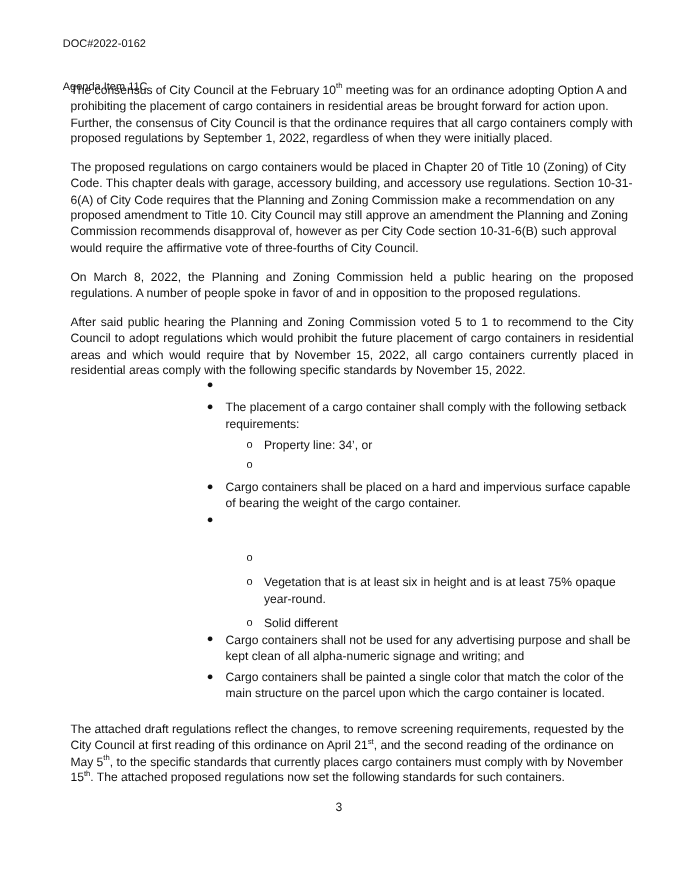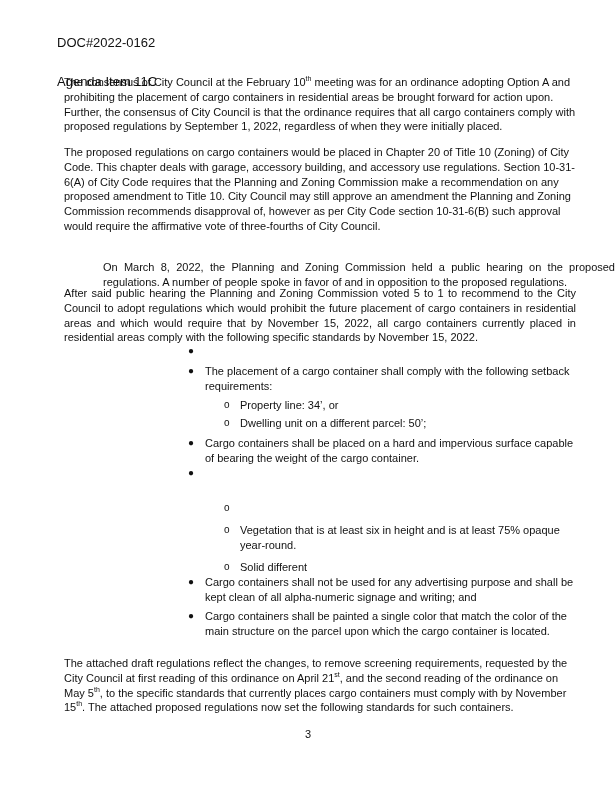--- a/index.html
+++ b/index.html
@@ -1,19 +1,19 @@
 <!DOCTYPE html>
 <html><head>
 <meta charset="utf-8">
 <style>
   html, body { margin: 0; padding: 0; background: #ffffff; }
   body { width: 616px; height: 800px; position: relative; overflow: hidden;
          font-family: "Liberation Sans", "DejaVu Sans", sans-serif; color: #111; }
   .page { position: absolute; left: 0; top: 0; width: 616px; height: 800px; }
-  .hdr { position: absolute; left: 57px; font-size: 13px; }
+  .hdr { position: absolute; left: 57px; font-size: 10px; }
   .para { position: absolute; left: 64px; width: 512px; font-size: 11px; line-height: 14.8px; }
   .para.justify { text-align: justify; }
   sup { font-size: 7px; line-height: 0; vertical-align: super; }
   .bl { position: absolute; left: 205px; width: 370px; font-size: 11px; line-height: 14.8px; }
   .bl .dot { position: absolute; left: -17px; top: 0; font-size: 10px; }
   .sbl { position: absolute; left: 240px; width: 340px; font-size: 11px; line-height: 14.8px; }
   .sbl .ring { position: absolute; left: -16px; top: 0; font-size: 10px; }
   .pagenum { position: absolute; left: 0; width: 616px; top: 728px; text-align: center; font-size: 11px; }
 </style>
 </head>
@@ -23,41 +23,40 @@
 
   <div class="hdr" style="top:35px;">DOC#2022-0162</div>
   <div class="hdr" style="top:74px;">Agenda Item 11C</div>
 
   <div class="para" style="top:75px;">
     <span>The consensus of City Council at the February 10</span><sup>th</sup><span> meeting was for an ordinance adopting Option A and prohibiting the placement of cargo containers in residential areas be brought forward for action upon.  Further, the consensus of City Council is that the ordinance requires that all cargo containers comply with proposed regulations by September 1, 2022, regardless of when they were initially placed.</span>
   </div>
 
   <div class="para" style="top:145px;">The proposed regulations on cargo containers would be placed in Chapter 20 of Title 10 (Zoning) of City Code.  This chapter deals with garage, accessory building, and accessory use regulations.  Section 10-31-6(A) of City Code requires that the Planning and Zoning Commission make a recommendation on any proposed amendment to Title 10.  City Council may still approve an amendment the Planning and Zoning Commission recommends disapproval of, however as per City Code section 10-31-6(B) such approval would require the affirmative vote of three-fourths of City Council.</div>
 
-  <div class="para justify" style="top:260px;margin-left:39px;">On March 8, 2022, the Planning and Zoning Commission held a public hearing on the proposed regulations.  A number of people spoke in favor of and in opposition to the proposed regulations.</div>
+  <div class="para justify" style="top:245px;">On March 8, 2022, the Planning and Zoning Commission held a public hearing on the proposed regulations.  A number of people spoke in favor of and in opposition to the proposed regulations.</div>
 
   <div class="para justify" style="top:286px;">After said public hearing the Planning and Zoning Commission voted 5 to 1 to recommend to the City Council to adopt regulations which would prohibit the future placement of cargo containers in residential areas and which would require that by November 15, 2022, all cargo containers currently placed in residential areas comply with the following specific standards by November 15, 2022.</div>
 
   <div class="bl" style="top:344px;">
     <span class="dot">●</span>
   </div>
 
   <div class="bl" style="top:364px;">
     <span class="dot">●</span>
     <span>The placement of a cargo container shall comply with the following setback requirements:</span>
   </div>
 
   <div class="sbl" style="top:398px;">
     <span class="ring">o</span>
     <span>Property line: 34’, or</span>
   </div>
 
   <div class="sbl" style="top:416px;">
     <span class="ring">o</span>
-    <span>Dwelling unit on a different parcel: 50’;</span>
   </div>
 
   <div class="bl" style="top:436px;">
     <span class="dot">●</span>
     <span>Cargo containers shall be placed on a hard and impervious surface capable of bearing the weight of the cargo container.</span>
   </div>
 
   <div class="bl" style="top:466px;">
     <span class="dot">●</span>
   </div>

